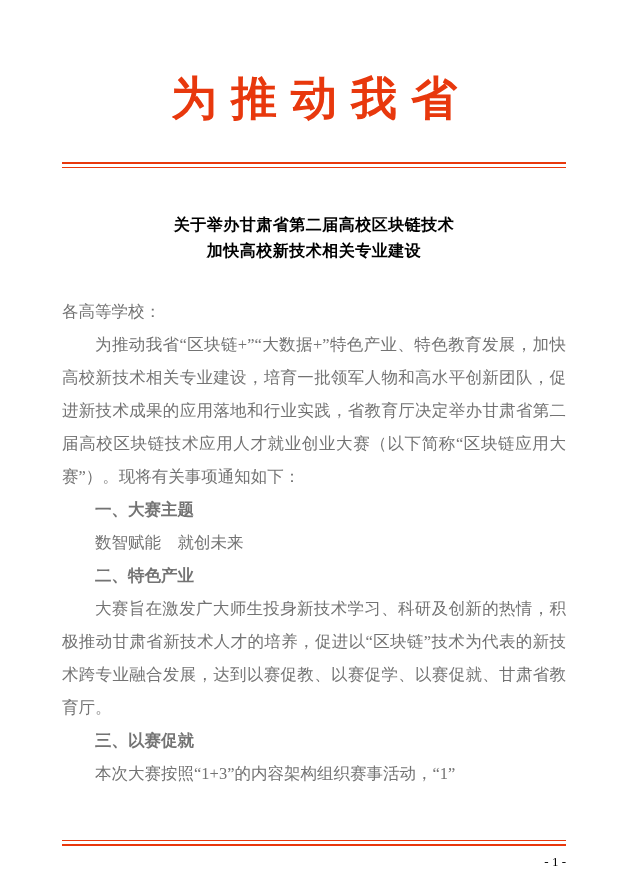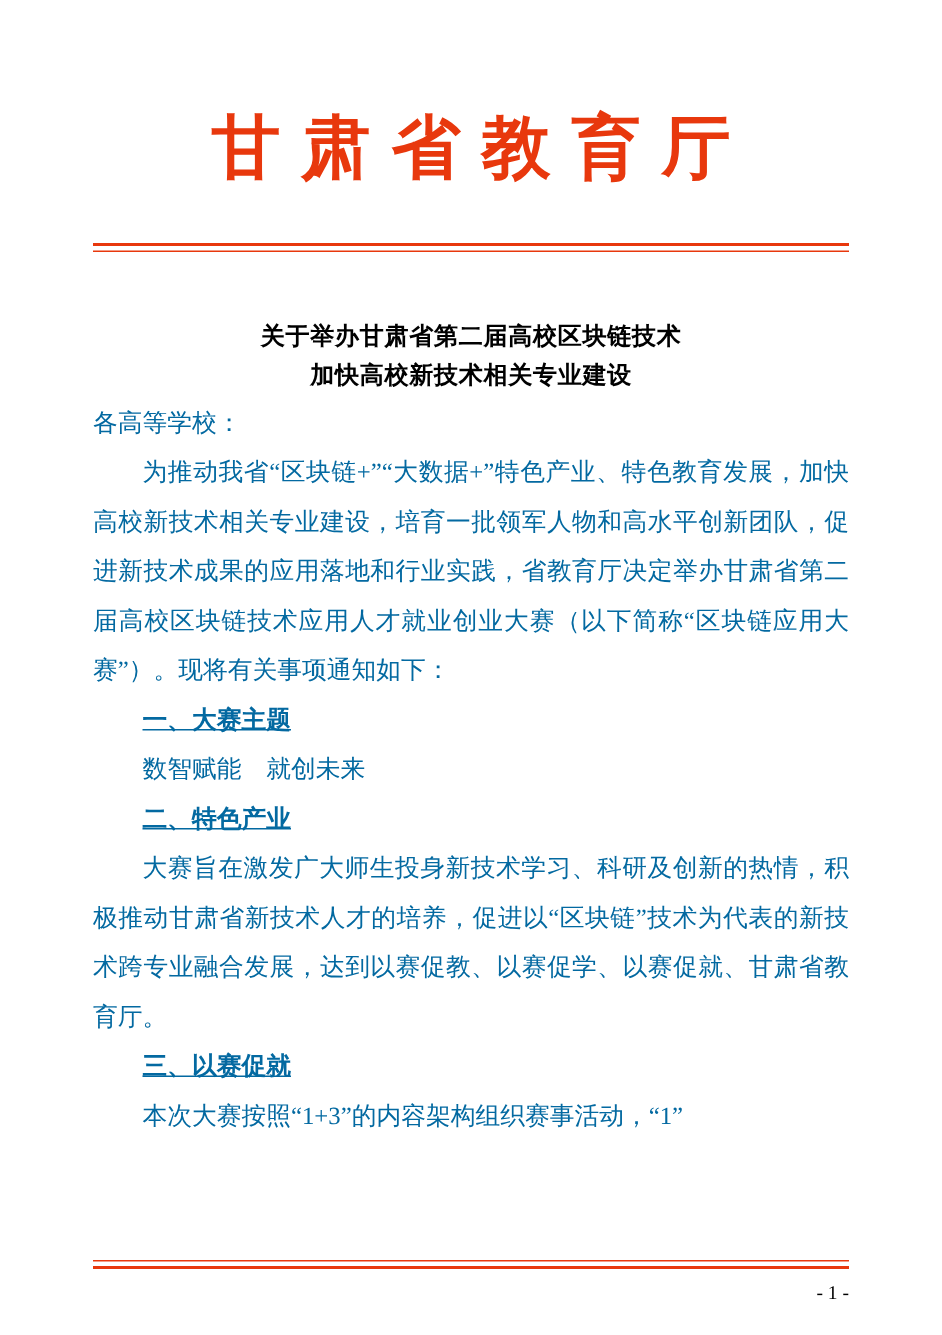--- a/index.html
+++ b/index.html
@@ -52,35 +52,35 @@
     font-size: 16px;
     font-weight: bold;
     line-height: 1.65;
     color: #000;
     letter-spacing: 0.5px;
   }
   .doc-title div {
     white-space: nowrap;
   }
   .body-text {
+    margin-top: 30px;
     font-size: 16.5px;
     line-height: 2.0;
-    color: #0369a1;
+    color: #737373;
     text-align: justify;
   }
   .para {
     margin: 0;
   }
   .indent2 {
     text-indent: 2em;
   }
   .heading {
     text-indent: 2em;
     font-weight: bold;
-    text-decoration: underline;
   }
   .footer-rule-wrap {
     position: absolute;
     left: 62px;
     right: 62px;
     bottom: 44px;
   }
   .footer-rule-thin {
     height: 1px;
     background: #e8380d;
@@ -97,21 +97,21 @@
     font-size: 13px;
     color: #000;
   }
 </style>
 </head>
 <body>
 
 <div class="page">
 
   <div class="letterhead">
-    <div class="letterhead-title">甘肃省教育厅</div>
+    <div class="letterhead-title">为推动我省</div>
   </div>
 
   <div class="rule-wrap">
     <div class="rule-thick"></div>
     <div class="rule-thin"></div>
   </div>
 
   <div class="doc-title">
     <div>关于举办甘肃省第二届高校区块链技术</div>
     <div>加快高校新技术相关专业建设</div>

